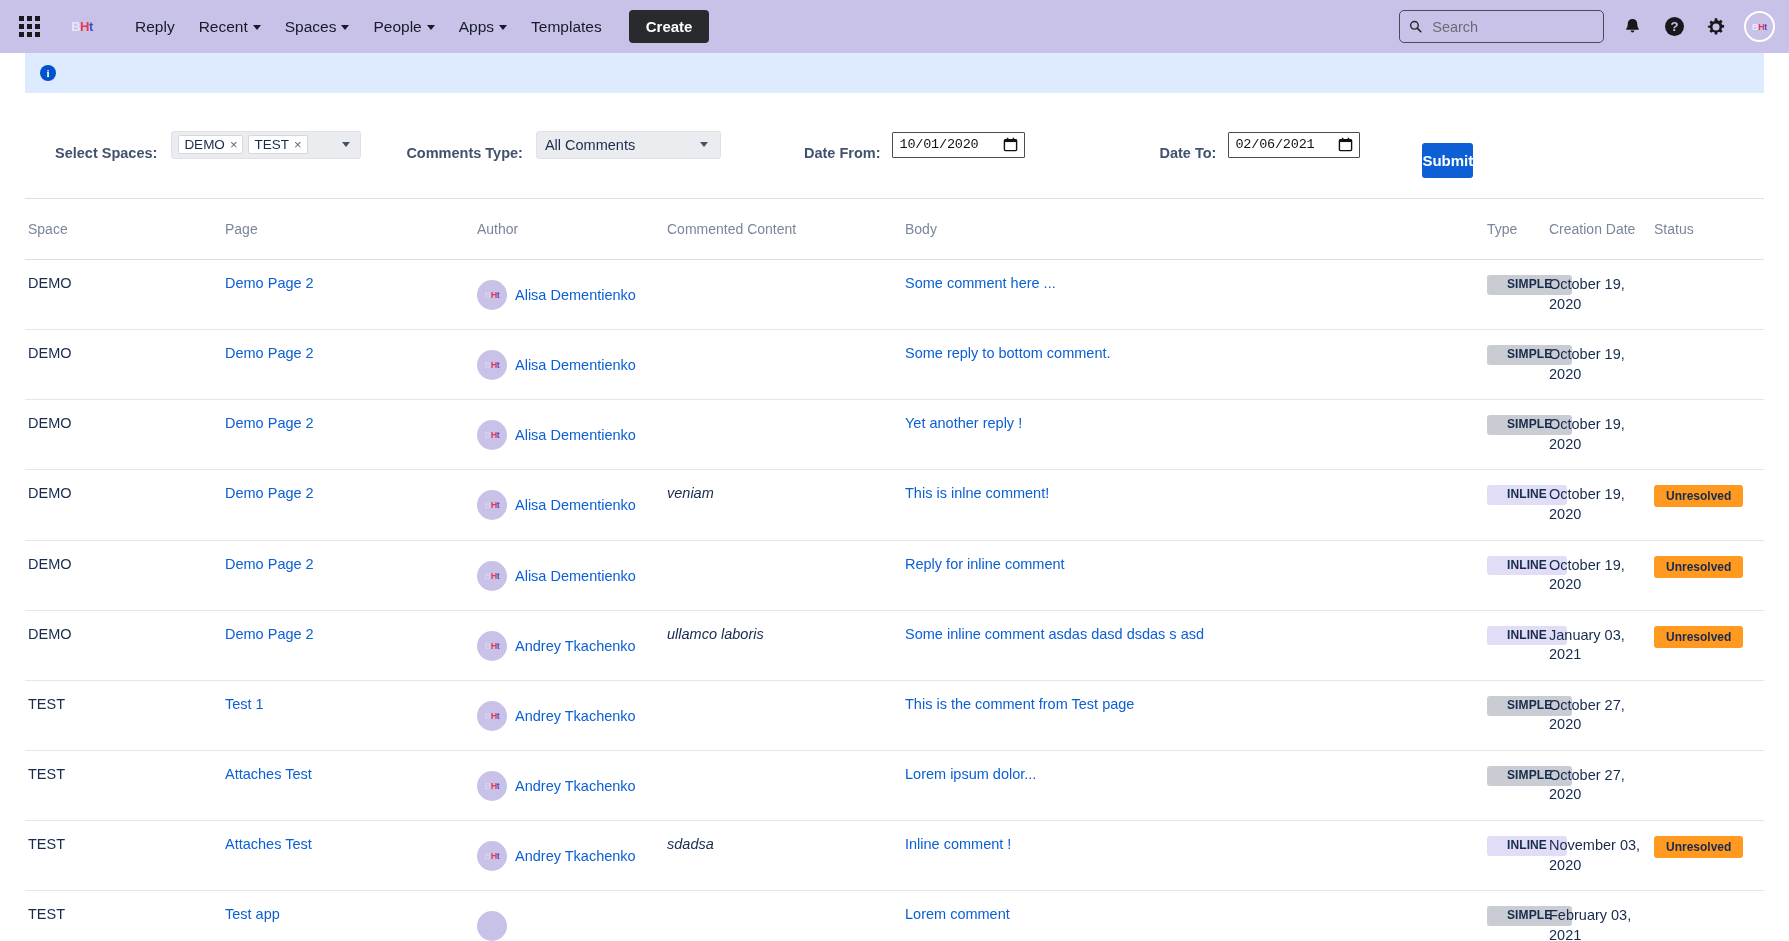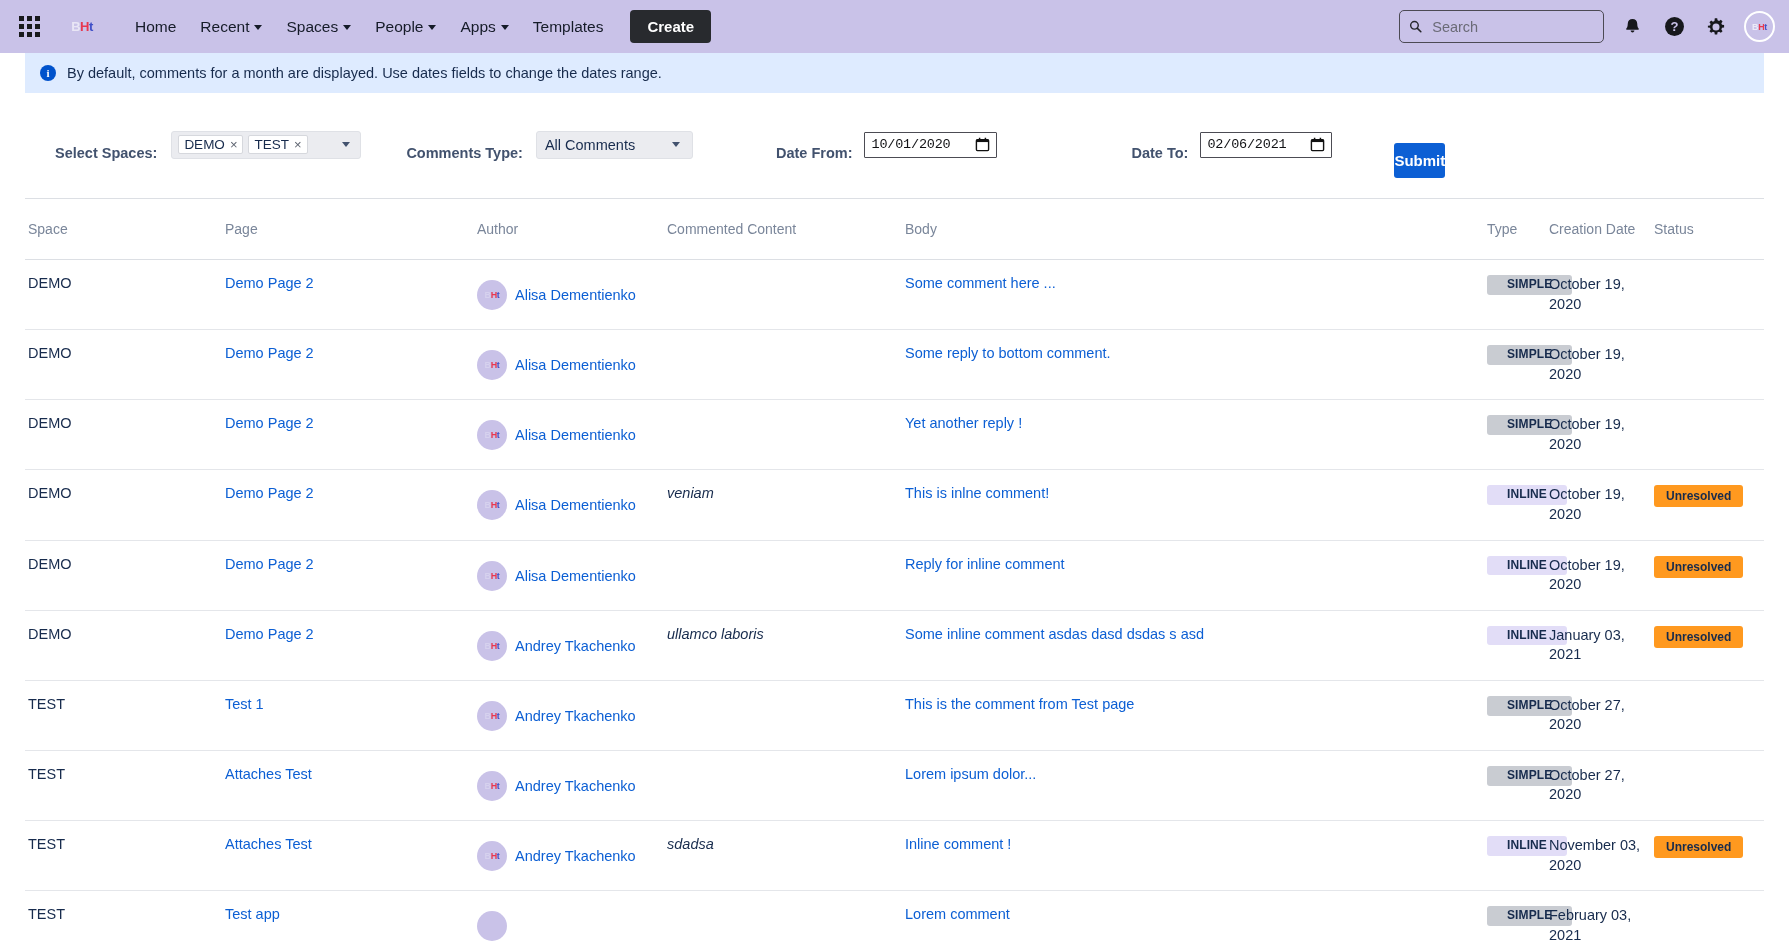--- a/index.html
+++ b/index.html
@@ -193,21 +193,21 @@
   .chip .x { color: #5e6470; cursor: pointer; font-size: 13px; }
   .ms-caret {
     margin-left: auto;
     width: 0; height: 0;
     border-left: 4.5px solid transparent;
     border-right: 4.5px solid transparent;
     border-top: 5px solid #42526e;
     margin-right: 4px;
   }
   .selectbox {
-    width: 157px;
+    width: 185px;
     height: 28px;
     background: #ebecf0;
     border: 1px solid #dfe1e6;
     border-radius: 3px;
     display: flex;
     align-items: center;
     padding: 0 8px;
     cursor: pointer;
   }
   .selectbox .val { font-size: 14.5px; color: #172b4d; }
@@ -331,21 +331,21 @@
   </div>
 
   <div class="brand-logo">
     <span class="b1">B</span>
       <span class="b2">H</span>
       <span class="b3">t</span>
   </div>
 
   <div class="navitems">
     <div class="navitem">
-      <span>Home</span>
+      <span>Reply</span>
     </div>
     <div class="navitem">
       <span>Recent</span>
       <span class="caret"></span>
     </div>
     <div class="navitem">
       <span>Spaces</span>
       <span class="caret"></span>
     </div>
     <div class="navitem">
@@ -398,21 +398,20 @@
         <span class="b3">t</span>
     </div>
   </div>
 </div>
 
 <div class="page">
 
 
   <div class="infobar">
     <span class="info-icon">i</span>
-    <span>By default, comments for a month are displayed. Use dates fields to change the dates range.</span>
   </div>
 
   <div class="filterbar">
 
     <span class="flabel" style="margin-left:30px;">Select Spaces:</span>
 
     <div class="multiselect" style="margin-left:14px;">
       <span class="chip">
         <span>DEMO</span>
         <span class="x">×</span>

